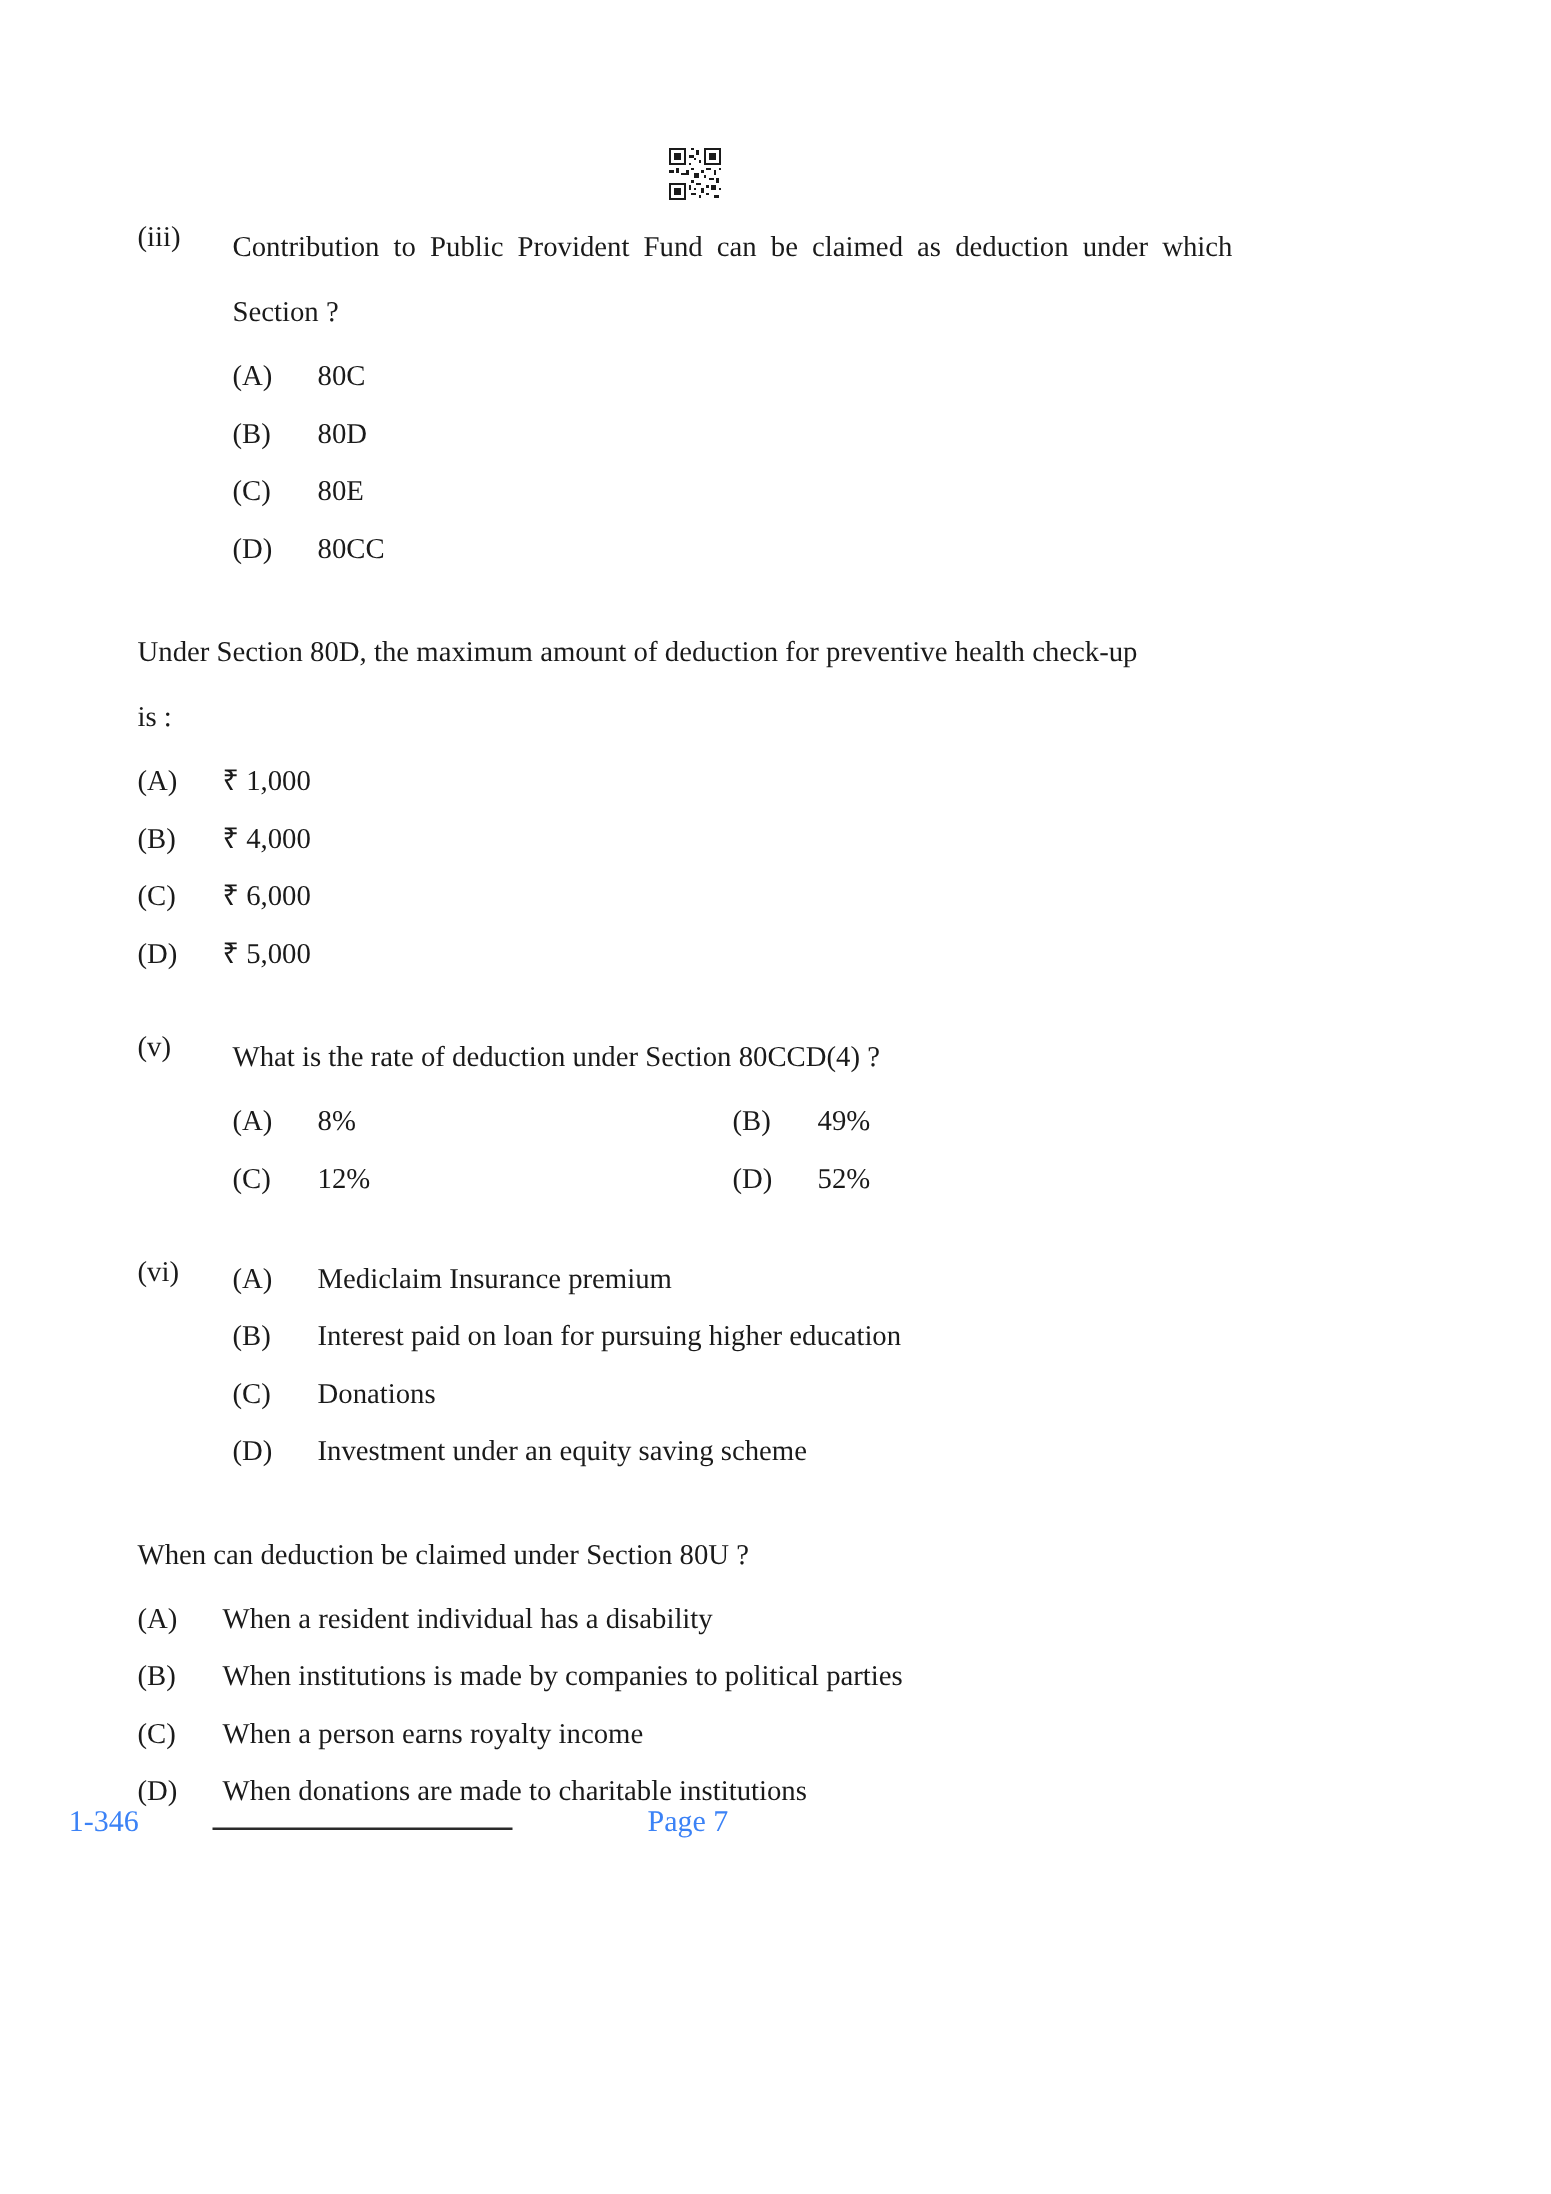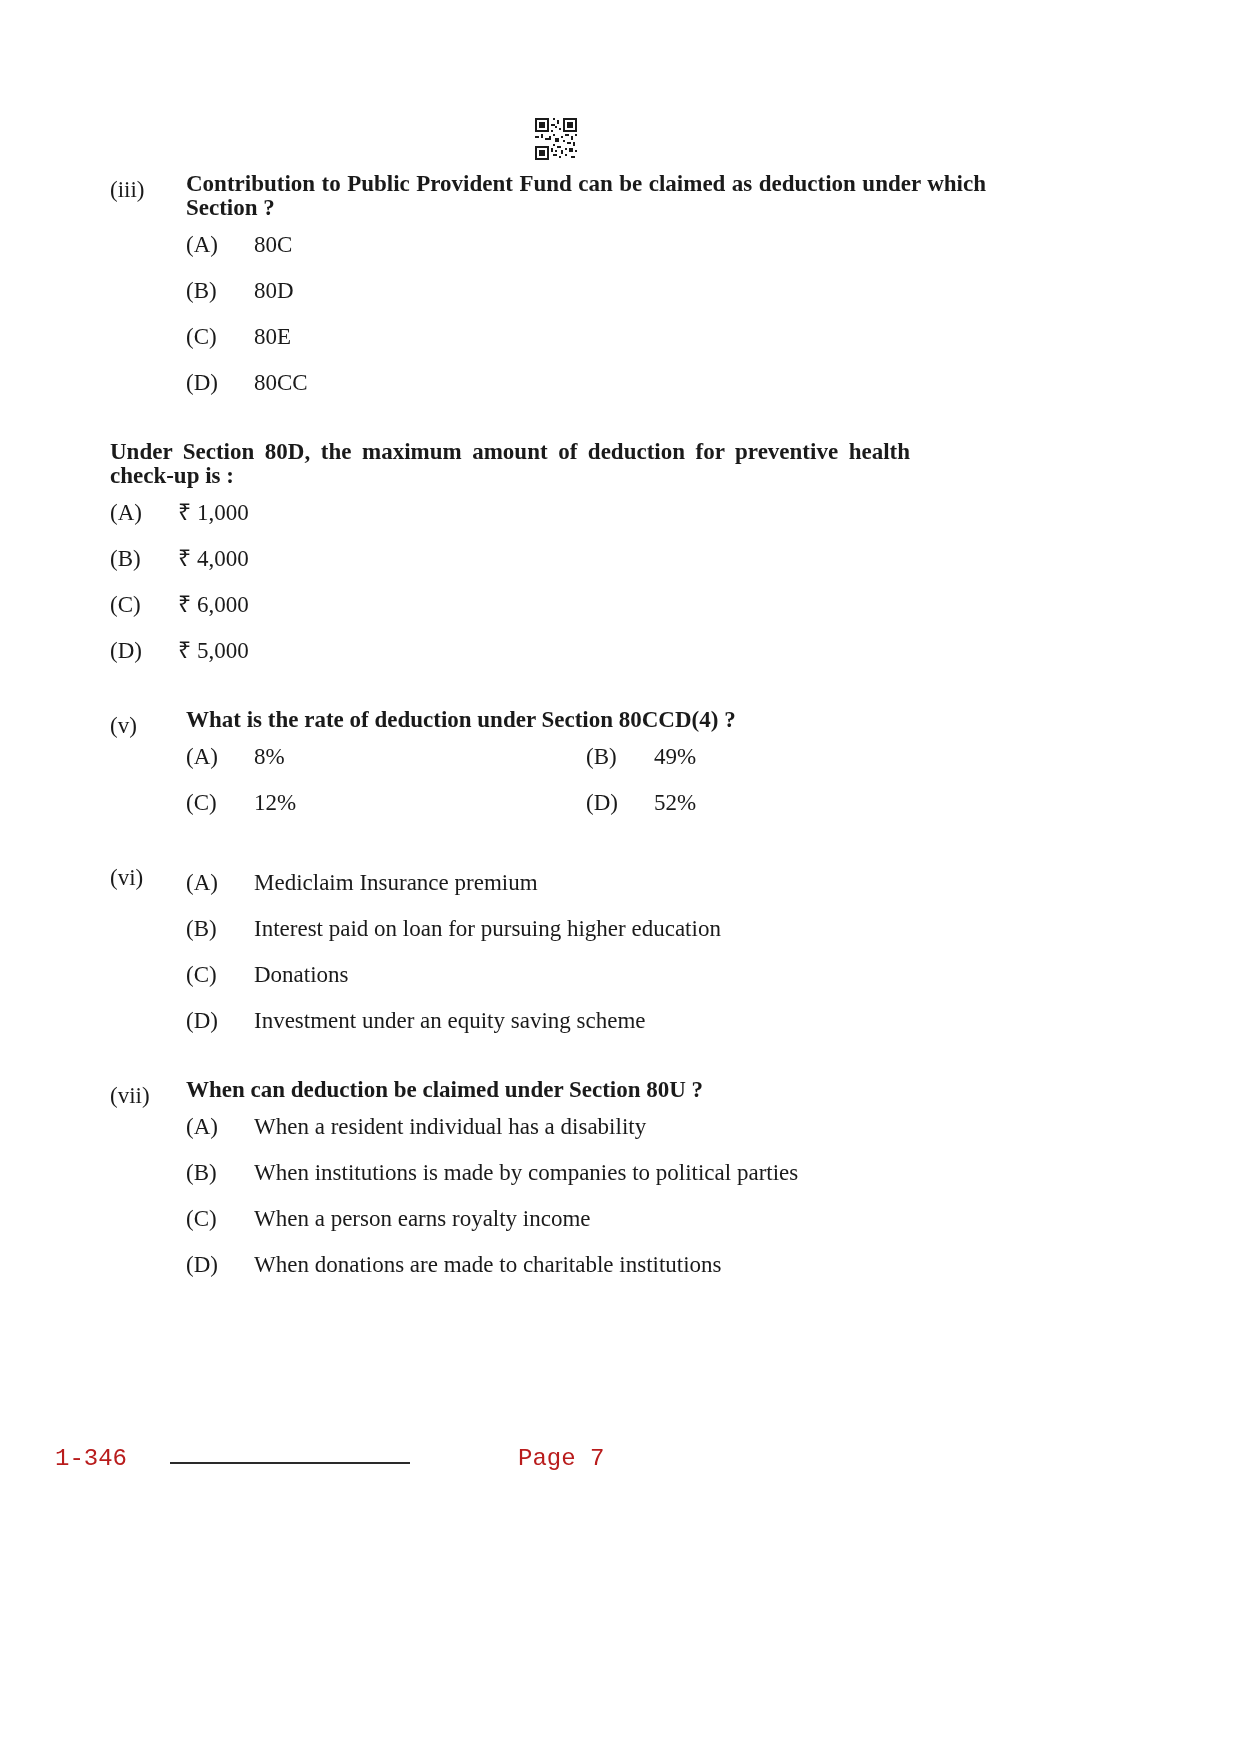--- a/index.html
+++ b/index.html
@@ -32,23 +32,22 @@
   .q-num {
     width: 76px;
     flex-shrink: 0;
     line-height: 36px;
   }
   .q-body {
     width: 812px;
   }
   .q-text {
     margin: 0 12px 10px 0;
-    line-height: 24px;
+    line-height: 52px;
     text-align: justify;
-    font-weight: bold;
   }
   .options { margin-top: 8px; }
   .option {
     display: flex;
     margin-bottom: 16px;
     line-height: 30px;
   }
   .opt-label {
     width: 68px;
     flex-shrink: 0;
@@ -57,23 +56,23 @@
   .options.two-col {
     display: grid;
     grid-template-columns: 400px 1fr;
   }
   .footer {
     position: absolute;
     top: 1445px;
     left: 0;
     width: 1241px;
     height: 40px;
-    font-family: Liberation Mono, monospace;
+    font-family: Liberation Serif, serif;
     font-size: 24px;
-    color: #b91c1c;
+    color: #3b82f6;
   }
   .paper-code {
     position: absolute;
     left: 55px;
     top: 0;
   }
   .footer-line {
     position: absolute;
     left: 170px;
     top: 17px;
@@ -235,21 +234,20 @@
         </div>
         <div class="option">
           <span class="opt-label">(D)</span>
           <span class="opt-text">Investment under an equity saving scheme</span>
         </div>
       </div>
     </div>
   </div>
 
   <div class="question">
-    <div class="q-num">(vii)</div>
     <div class="q-body">
       <p class="q-text">When can deduction be claimed under Section 80U ?</p>
       <div class="options">
         <div class="option">
           <span class="opt-label">(A)</span>
           <span class="opt-text">When a resident individual has a disability</span>
         </div>
         <div class="option">
           <span class="opt-label">(B)</span>
           <span class="opt-text">When institutions is made by companies to political parties</span>

